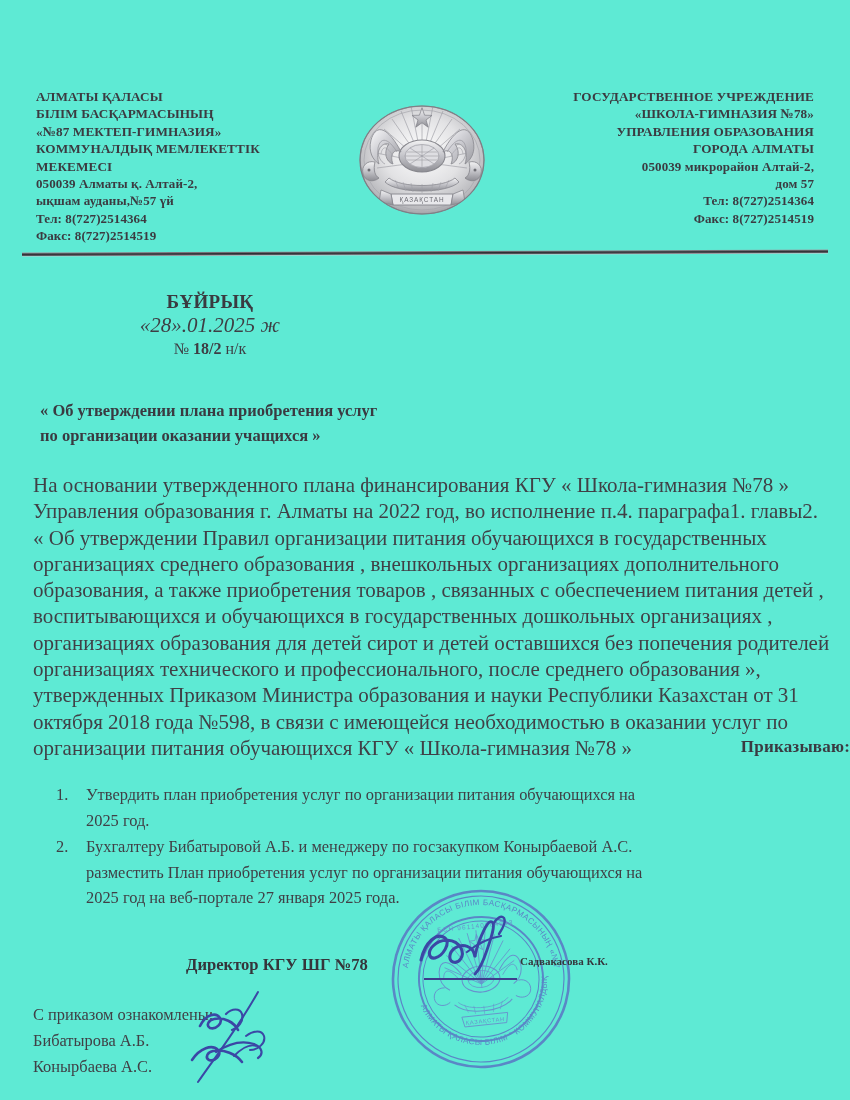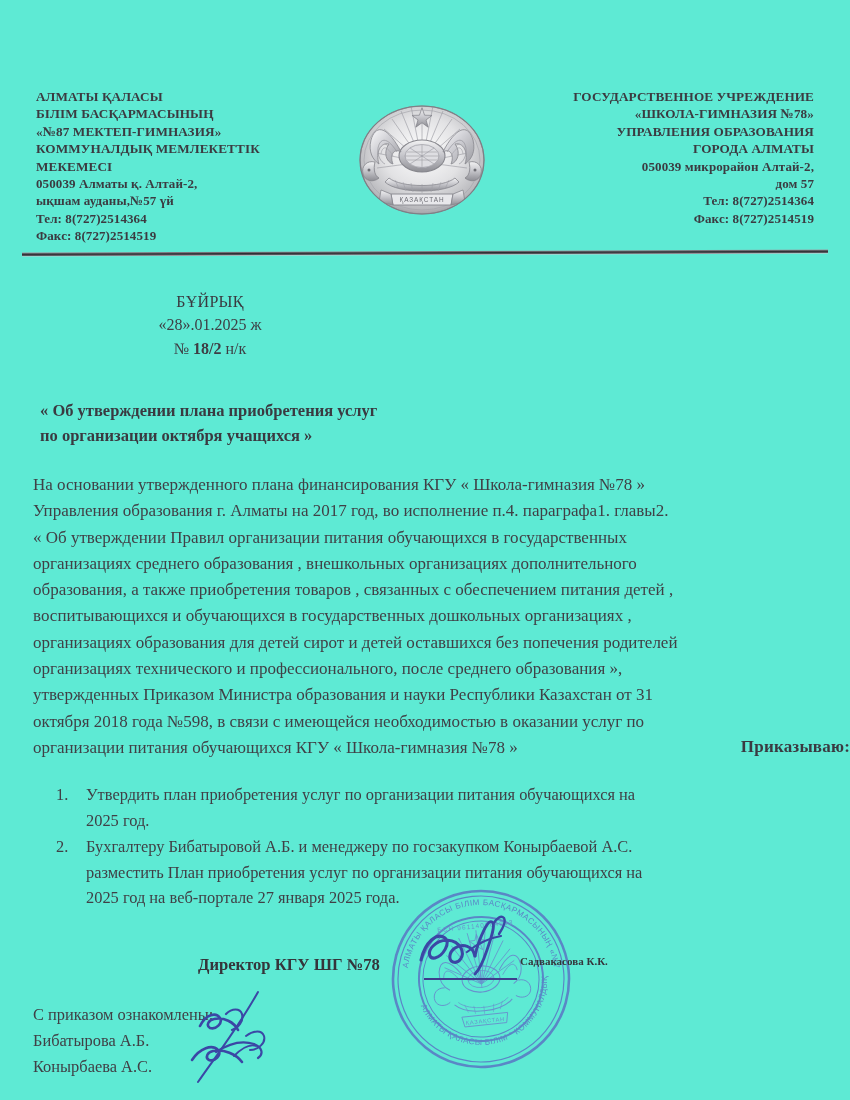--- a/index.html
+++ b/index.html
@@ -84,30 +84,31 @@
   }
   .ot-col {
     position: absolute;
     top: 0;
     width: 330px;
     text-align: center;
   }
   .ot-kk { left: 45px; }
   .ot-ru { left: 455px; }
   .ot-head {
-    font-weight: normal;
-    font-size: 16px;
+    font-weight: bold;
+    font-size: 19px;
     line-height: 23px;
     color: #3a3a40;
     letter-spacing: 0.3px;
   }
   .ot-date {
-    font-size: 16px;
+    font-size: 21px;
     line-height: 24px;
     color: #3e3e44;
+    font-style: italic;
   }
   .ot-num {
     font-size: 16px;
     line-height: 24px;
     color: #3e3e44;
   }
   .ot-num b { font-weight: bold; }
 
   
   .subject {
@@ -125,21 +126,21 @@
   }
 
   
   .body-block {
     position: absolute;
     left: 33px;
     top: 472px;
     width: 785px;
   }
   .bline {
-    font-size: 17px;
+    font-size: 21px;
     line-height: 26.3px;
     color: #404046;
     white-space: nowrap;
   }
   .bline.j {
     display: flex;
     justify-content: space-between;
   }
   .bline.j > span { display: inline-block; }
 
@@ -192,21 +193,20 @@
     height: 34px;
   }
   .sig-title {
     position: absolute;
     left: 186px;
     top: 0;
     font-weight: bold;
     font-size: 16.6px;
     color: #35353b;
     white-space: nowrap;
-    margin-left: 12px;
   }
   .sig-rule {
     position: absolute;
     left: 424px;
     top: 23px;
     width: 93px;
     height: 2px;
     background: #3d3d8c;
   }
   .sig-name {
@@ -393,29 +393,29 @@
   <div class="ordertitle">
     <div class="ot-col ot-kk">
       <div class="ot-head">БҰЙРЫҚ</div>
       <div class="ot-date">«28».01.2025 ж</div>
       <div class="ot-num"><span>№ </span><b>18/2</b><span> н/к</span></div>
     </div>
   </div>
 
   <div class="subject">
     <div class="sline">« Об утверждении плана приобретения услуг</div>
-    <div class="sline">по организации октября учащихся »</div>
+    <div class="sline">по организации оказании учащихся »</div>
   </div>
 
   <div class="body-block">
     <div class="bline j">
         <span>На основании утвержденного плана финансирования КГУ « Школа-гимназия №78 »</span>
       </div>
     <div class="bline j">
-        <span>Управления образования г. Алматы на 2017 год, во исполнение п.4. параграфа1. главы2.</span>
+        <span>Управления образования г. Алматы на 2022 год, во исполнение п.4. параграфа1. главы2.</span>
       </div>
     <div class="bline j">
         <span>« Об утверждении Правил организации питания обучающихся в государственных</span>
       </div>
     <div class="bline j">
         <span>организациях среднего образования , внешкольных организациях дополнительного</span>
       </div>
     <div class="bline j">
         <span>образования, а также приобретения товаров , связанных с обеспечением питания детей ,</span>
       </div>

